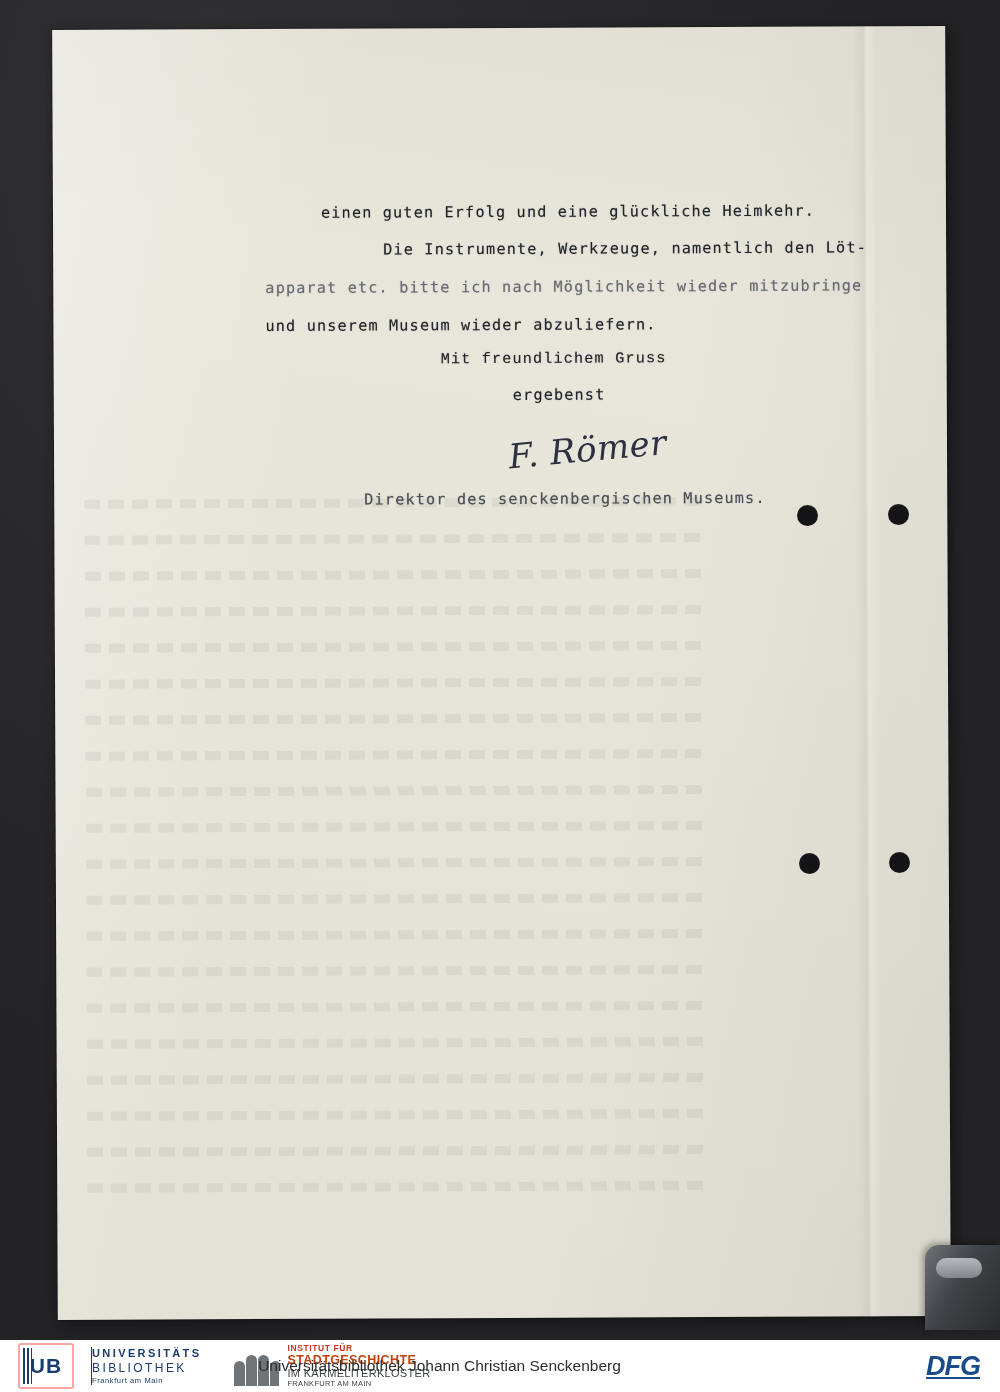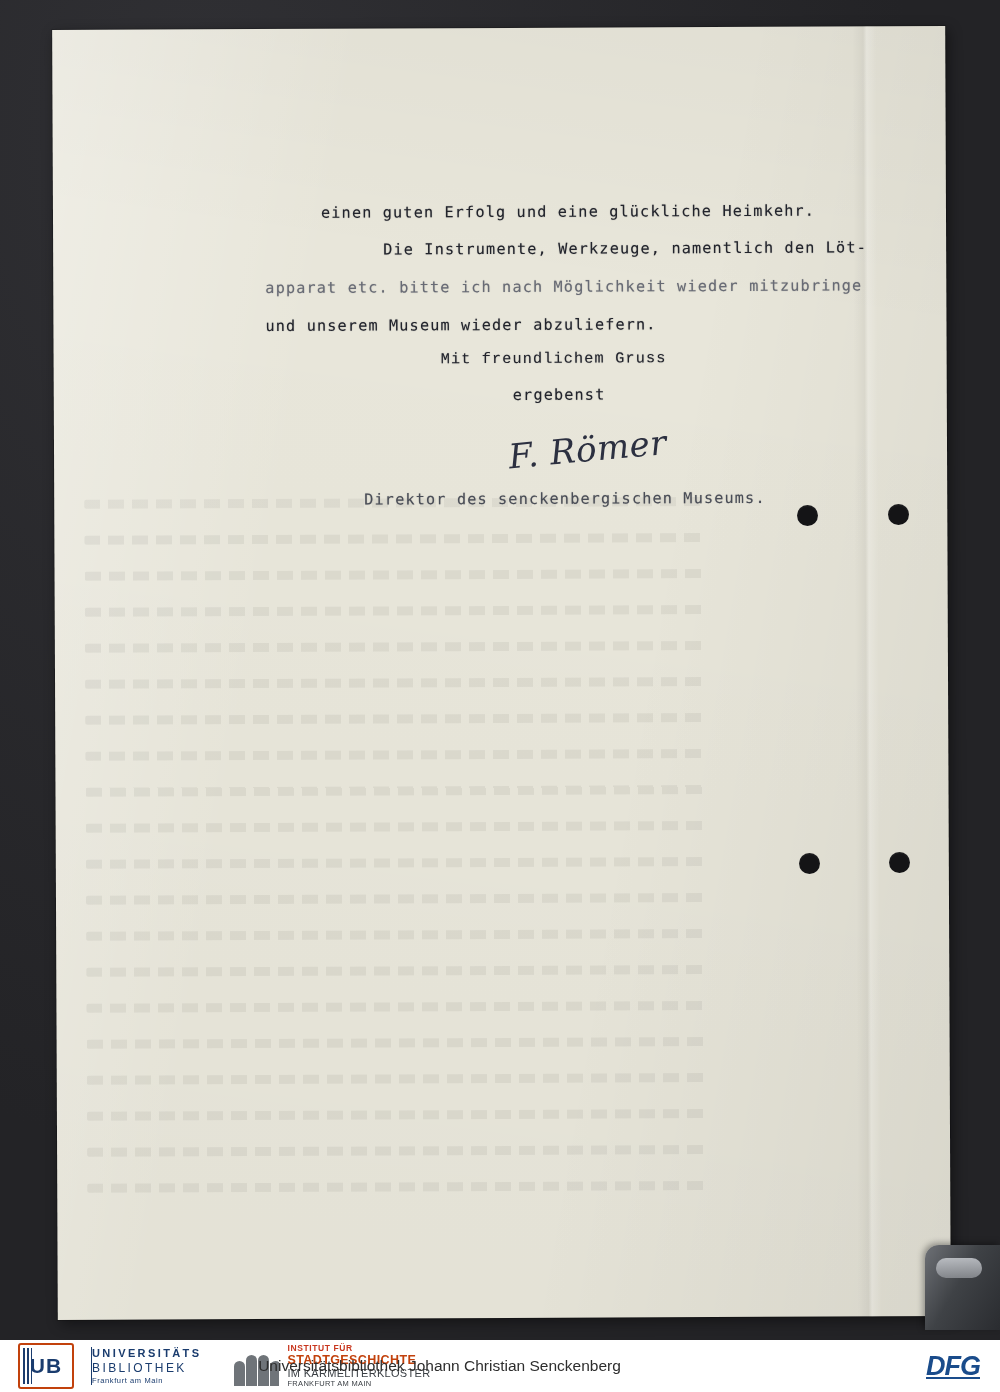--- a/index.html
+++ b/index.html
@@ -153,21 +153,21 @@
   }
   #footer-logo-ub {
     display: flex;
     align-items: center;
     margin-left: 18px;
     height: 52px;
   }
   .ub-mark {
     width: 52px;
     height: 42px;
-    border: 2px solid #c2410c;
+    border: 2px solid #fca5a5;
     border-radius: 3px;
     display: flex;
     align-items: center;
     justify-content: center;
     color: #1a3c6e;
     font-size: 21px;
     font-weight: bold;
     letter-spacing: 1px;
     position: relative;
   }

